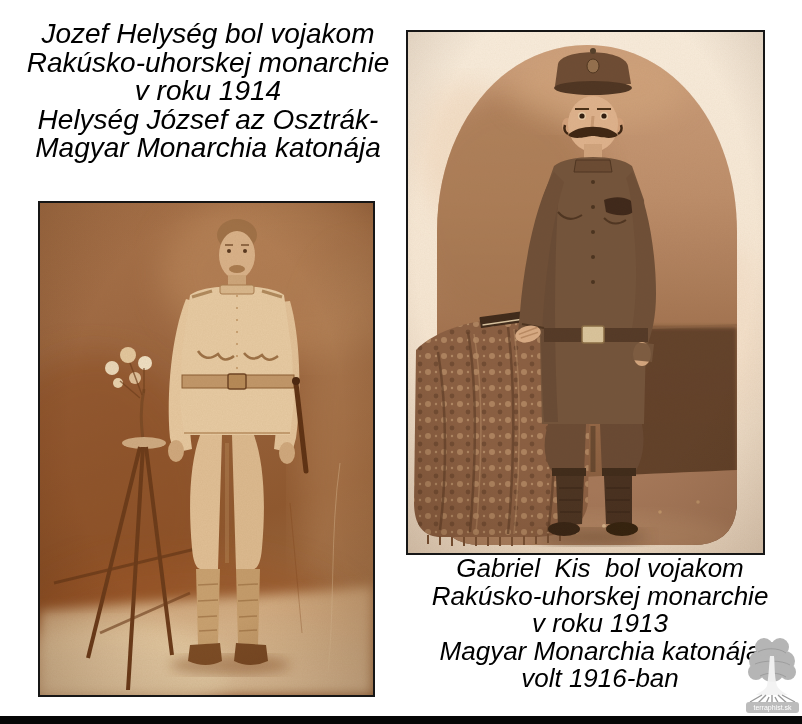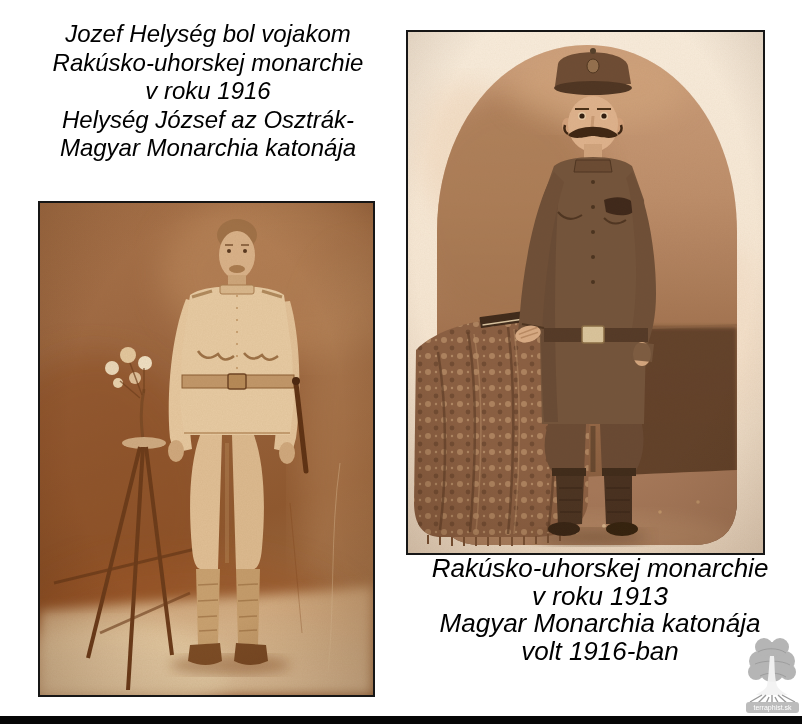--- a/index.html
+++ b/index.html
@@ -1,40 +1,40 @@
 <!DOCTYPE html>
 <html><head>
 <meta charset="utf-8">
 <style>
   html,body{margin:0;padding:0;background:#ffffff;}
   .canvas{
     position:relative;width:802px;height:724px;background:#ffffff;
     overflow:hidden;font-family:"Liberation Sans",sans-serif;
   }
   .caption{position:absolute;text-align:center;font-style:italic;color:#000;}
-  .caption-left{left:2px;top:20px;width:412px;font-size:24px;line-height:28.5px;}
+  .caption-left{left:2px;top:20px;width:412px;font-size:28px;line-height:28.5px;}
   .caption-right{left:400px;top:555px;width:400px;font-size:26px;line-height:27.6px;}
   .cap-line{white-space:pre;}
   .photo{position:absolute;margin:0;border:2px solid #161616;box-sizing:border-box;background:#c79a76;}
   .photo-left{left:38px;top:201px;width:337px;height:496px;}
   .photo-right{left:406px;top:30px;width:359px;height:525px;}
   .photo svg{display:block;width:100%;height:100%;}
   .watermark{position:absolute;right:1px;bottom:9px;width:57px;height:81px;}
   .watermark svg{display:block;width:100%;height:100%;}
   .footer-bar{position:absolute;left:0;bottom:0;width:802px;height:8px;background:#060606;}
 </style>
 </head>
 <body>
 
 <div class="canvas">
 
   <div class="caption caption-left">
     <div class="cap-line">Jozef Helység bol vojakom</div>
     <div class="cap-line">Rakúsko-uhorskej monarchie</div>
-    <div class="cap-line">v roku 1916</div>
+    <div class="cap-line">v roku 1914</div>
     <div class="cap-line">Helység József az Osztrák-</div>
     <div class="cap-line">Magyar Monarchia katonája</div>
   </div>
 
   <figure class="photo photo-left">
     <svg viewBox="0 0 333 492" preserveAspectRatio="none">
       <defs>
         <linearGradient id="lpBg" x1="0" y1="0" x2="0.25" y2="1">
           <stop offset="0" stop-color="#a9744c"></stop>
             <stop offset="0.4" stop-color="#9a6540"></stop>
@@ -253,20 +253,21 @@
         <ellipse cx="156" cy="497" rx="16" ry="7" fill="#362415"></ellipse>
         <ellipse cx="214" cy="497" rx="16" ry="7" fill="#33220f"></ellipse>
       </g>
 
       <rect width="355" height="521" fill="url(#rpVin)"></rect>
       <rect width="355" height="521" filter="url(#rgrain)" opacity="0.5"></rect>
     </svg>
   </figure>
 
   <div class="caption caption-right">
+    <div class="cap-line">Gabriel  Kis  bol vojakom</div>
     <div class="cap-line">Rakúsko-uhorskej monarchie</div>
     <div class="cap-line">v roku 1913</div>
     <div class="cap-line">Magyar Monarchia katonája</div>
     <div class="cap-line">volt 1916-ban</div>
   </div>
 
   <div class="watermark">
     <svg viewBox="0 0 57 81">
       <g fill="#b5b5b5">
         <circle cx="28" cy="22" r="14"></circle>

